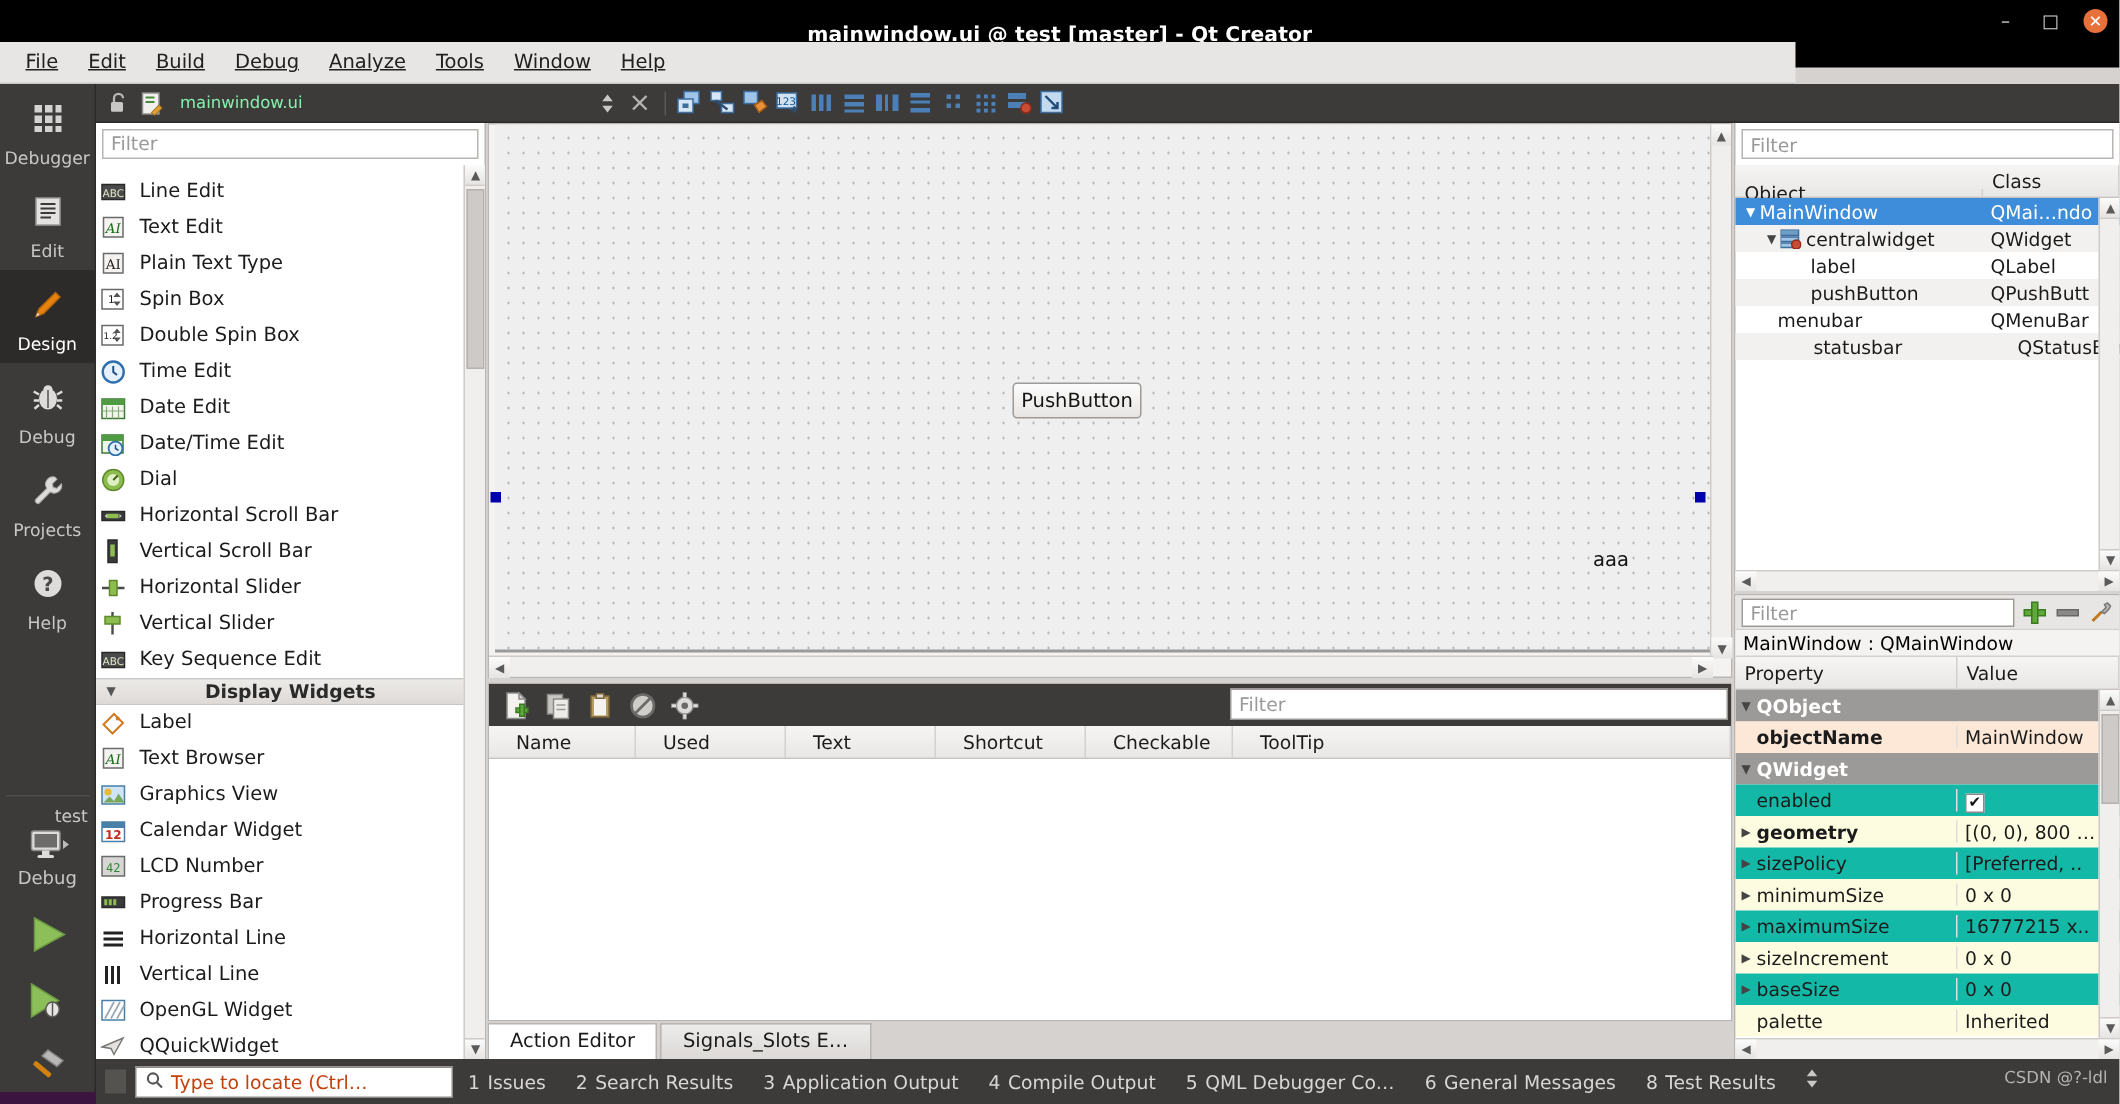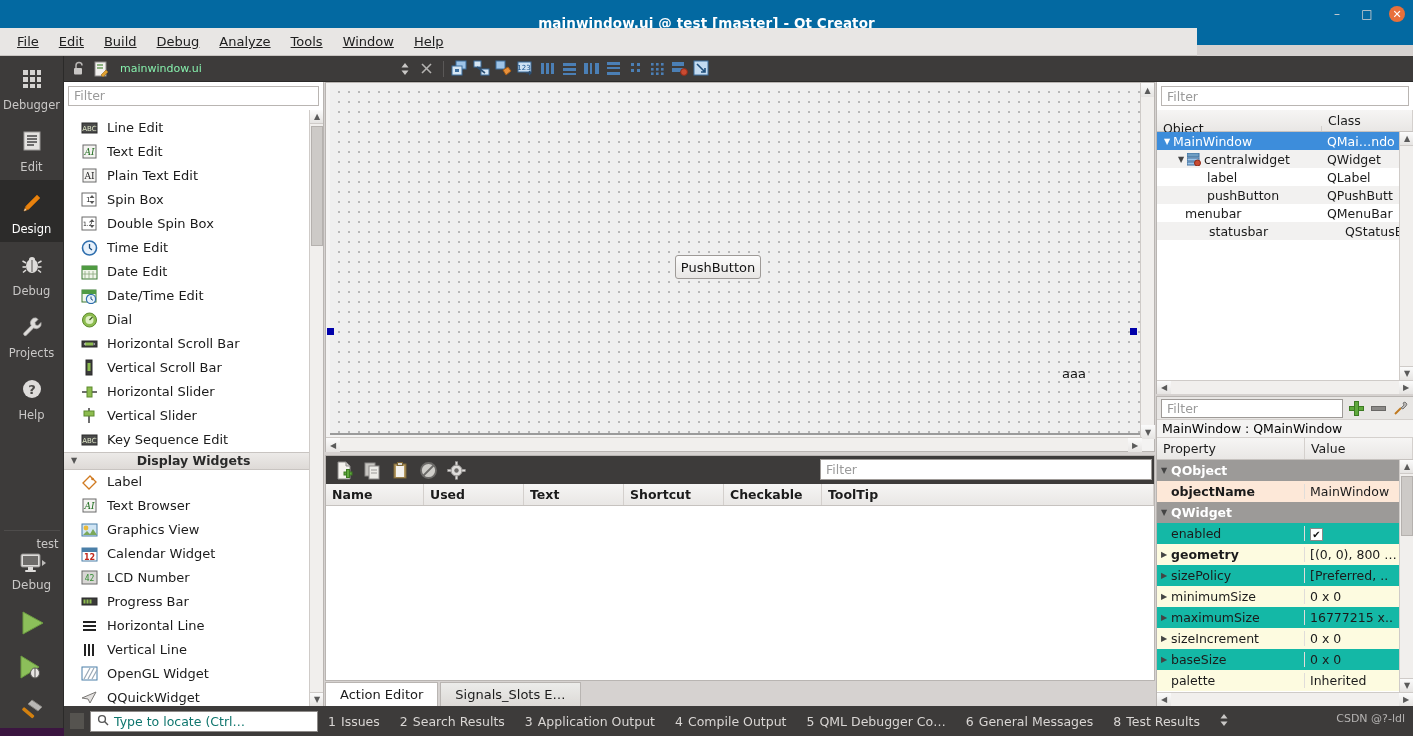--- a/index.html
+++ b/index.html
@@ -8,21 +8,21 @@
     overflow: hidden;
     font-family: "DejaVu Sans", "Liberation Sans", sans-serif;
     font-size: 13px;
     background: #d6d2d0;
   }
   .app { position: relative; width: 1413px; height: 736px; }
 
   
   .titlebar {
     position: absolute; left:0; top:0; width:1413px; height:45px;
-    background: #0369a1; color:#ffffff;
+    background: #000000; color:#ffffff;
     display:flex; align-items:center; justify-content:center;
   }
   .titlebar .title { font-size:13.5px; font-weight:bold; letter-spacing:.1px; }
   .win-buttons { position:absolute; right:8px; top:0; height:28px; display:flex; align-items:center; gap:14px; }
   .win-btn { width:16px; height:16px; display:flex; align-items:center; justify-content:center;
              color:#d8d4d2; font-size:12px; line-height:1; }
   .win-btn.close { background:#e8703a; border-radius:50%; color:#fff; font-size:11px; font-weight:bold;}
 
   
   .menubar {
@@ -65,21 +65,21 @@
   .widgetbox {
     position:absolute; left:64px; top:82px; width:260px; height:624px;
     background:#ffffff; border-right:1px solid #b9b5b2;
     display:flex; flex-direction:column;
   }
   .filterbox {
     margin:4px; height:20px; border:1px solid #b9b5b2; background:#fff;
     display:flex; align-items:center; padding:0 5px; color:#9a9a9a; font-size:12.5px;
   }
   .wlist { flex:1 1 auto; position:relative; overflow:hidden; background:#fff; }
-  .wrow { display:flex; align-items:center; height:24px; padding-left:16px; gap:9px; font-size:13px; color:#1b1b1b; }
+  .wrow { display:flex; align-items:center; height:24px; padding-left:2px; gap:9px; font-size:13px; color:#1b1b1b; }
   .wrow .wi { width:18px; height:17px; display:flex; align-items:center; justify-content:center; }
   .wcat {
     display:flex; align-items:center; height:18px;
     background:linear-gradient(#eceae8,#dedad7); border-top:1px solid #c8c4c1; border-bottom:1px solid #c8c4c1;
     font-weight:bold; font-size:12.5px; color:#2a2a2a; justify-content:center; position:relative;
   }
   .wcat .caret { position:absolute; left:7px; font-size:8px; color:#555; }
   .wb-scroll { position:absolute; right:0; top:0; width:14px; height:100%; background:#f1efed; border-left:1px solid #cfcbc8; }
   .wb-scroll .arrow { width:14px; height:14px; display:flex; align-items:center; justify-content:center; font-size:8px; color:#5a5a5a;
                       background:linear-gradient(#fbfbfb,#e6e4e2); border-bottom:1px solid #cfcbc8; }
@@ -113,22 +113,22 @@
   
   .actionpane {
     position:absolute; left:325px; top:455px; width:830px; height:226px;
     background:#ffffff; border:1px solid #b9b5b2;
   }
   .action-toolbar { height:28px; background:#3d3b3a; display:flex; align-items:center; gap:8px; padding:0 8px; }
   .act-ico { width:20px; height:20px; display:flex; align-items:center; justify-content:center; }
   .act-filter { position:absolute; right:2px; top:3px; width:332px; height:21px; background:#fff;
                 border:1px solid #9e9a97; display:flex; align-items:center; padding:0 5px; color:#9a9a9a; font-size:12.5px; }
   .act-head { height:22px; display:flex; background:linear-gradient(#f6f5f4,#e9e7e5); border-bottom:1px solid #c6c2bf; }
-  .act-head div { font-size:12.5px; color:#1b1b1b; display:flex; align-items:center; padding-left:6px;
-                  border-right:1px solid #d4d0cd;font-weight:bold; }
+  .act-head div { font-size:12.5px; color:#1b1b1b; display:flex; align-items:center; padding-left:18px;
+                  border-right:1px solid #d4d0cd; }
 
   
   .centertabs { position:absolute; left:325px; top:678px; width:830px; height:28px; display:flex; align-items:flex-end; gap:2px; }
   .ctab { height:24px; padding:0 14px; display:flex; align-items:center; font-size:13px;
           background:linear-gradient(#ececea,#dcd9d6); border:1px solid #b9b5b2; border-bottom:none; color:#1b1b1b; }
   .ctab.active { background:#ffffff; }
 
   
   .objinspector {
     position:absolute; left:1156px; top:82px; width:257px; height:312px;
@@ -168,22 +168,22 @@
   .pcaret { width:14px; font-size:8px; color:#444; display:inline-flex; justify-content:center; }
   .pchk { width:13px; height:13px; border:1px solid #8a8a8a; background:#fff; display:inline-flex;
           align-items:center; justify-content:center; font-size:10px; color:#111; }
   .pe-hscroll { height:14px; background:#f1efed; border-top:1px solid #cfcbc8; display:flex; justify-content:space-between; }
 
   
   .statusbar {
     position:absolute; left:64px; top:706px; width:1349px; height:30px;
     background:#3d3b3a; display:flex; align-items:center; gap:0px; padding-left:6px;
   }
-  .locator { width:228px; height:21px; background:#ffffff; border:1px solid #8d8a88;
-             display:flex; align-items:center; gap:5px; padding:0 6px; color:#0f766e; font-size:12.5px; }
+  .locator { width:212px; height:21px; background:#ffffff; border:1px solid #8d8a88;
+             display:flex; align-items:center; gap:5px; padding:0 6px; color:#c2410c; font-size:12.5px; }
   .outtab { color:#d9d6d4; font-size:12.5px; padding:0 10px; display:flex; align-items:center; gap:5px; }
   .outtab b { font-weight:normal; }
   .ghost { position:absolute; left:160px; top:726px; width:360px; height:12px;
            color:#7a7a7a; font-size:12px; }
   .csdn { position:absolute; right:8px; top:712px; font-size:11px; color:#c9c7c6; opacity:.85; }
   .purplebar { position:absolute; left:0; bottom:0; width:64px; height:8px; background:#3b1540; }
 </style>
 </head>
 <body>
 
@@ -495,21 +495,21 @@
         </span>
         <span>Text Edit</span>
       </div>
       <div class="wrow">
         <span class="wi">
           <svg width="17" height="15" viewBox="0 0 17 15">
               <rect x="2" y="1" width="13" height="13" fill="#f4f3f1" stroke="#6a6a6a"></rect>
               <text x="8.5" y="11" font-size="9" fill="#222" text-anchor="middle" font-family="DejaVu Serif">AI</text>
             </svg>
         </span>
-        <span>Plain Text Edit</span>
+        <span>Plain Text Type</span>
       </div>
       <div class="wrow">
         <span class="wi">
           <svg width="17" height="15" viewBox="0 0 17 15">
               <rect x="1" y="1" width="14" height="13" fill="#fff" stroke="#6a6a6a"></rect>
               <text x="5" y="10" font-size="7" fill="#222" font-family="DejaVu Sans">1</text>
               <path d="M11 3 l2.5 3 h-5 z M11 12 l2.5 -3 h-5 z" fill="#555"></path>
             </svg>
         </span>
         <span>Spin Box</span>

